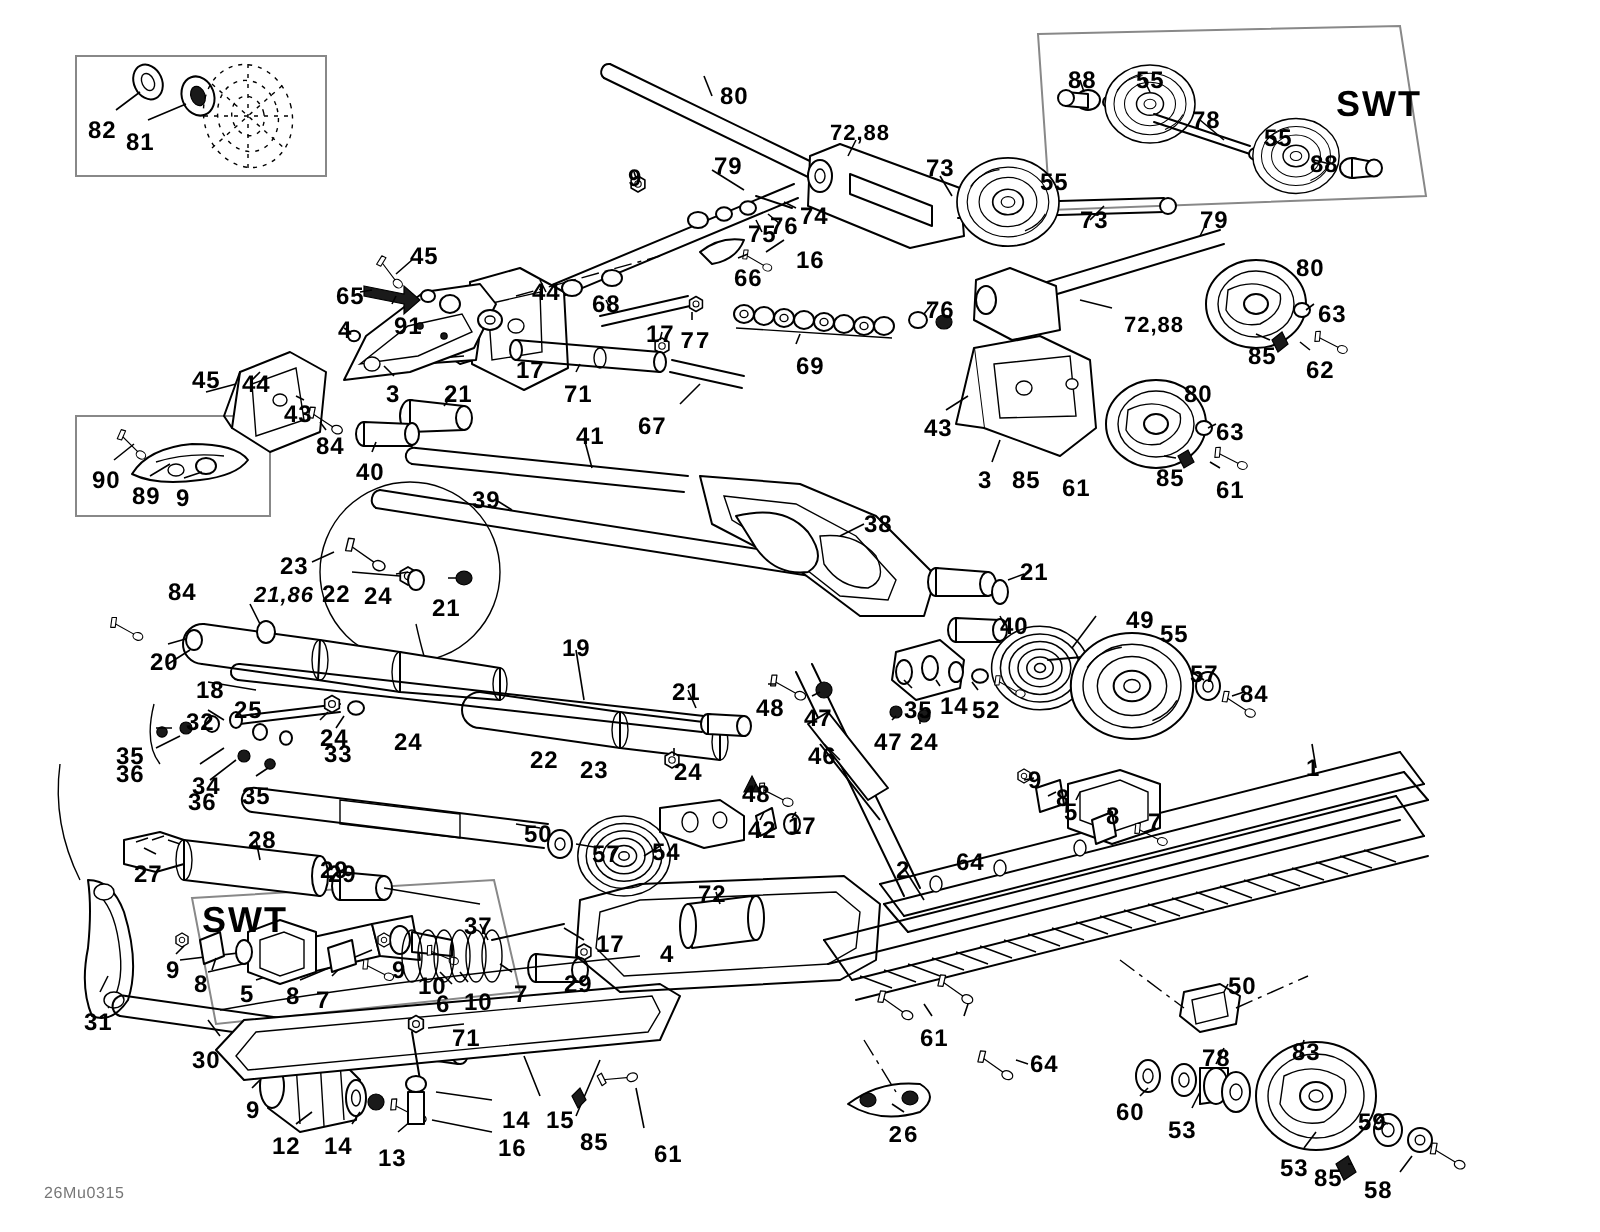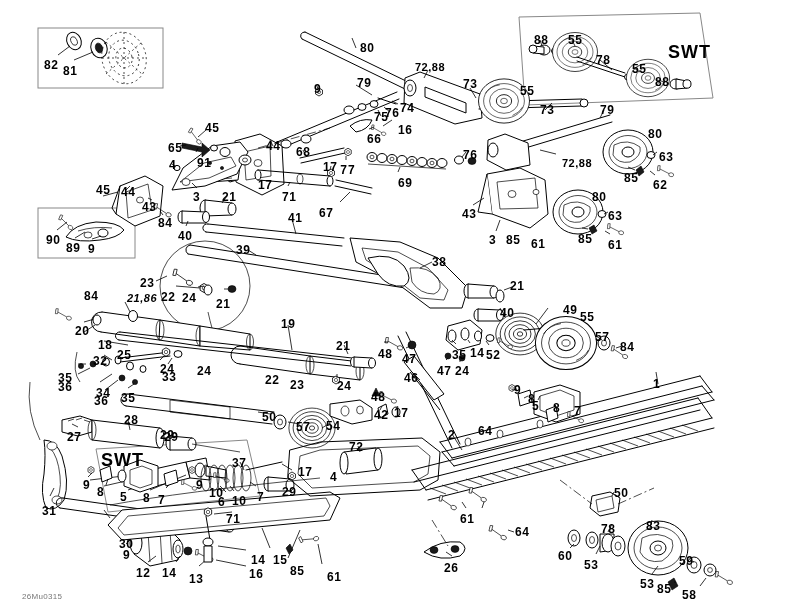--- a/index.html
+++ b/index.html
@@ -812,21 +812,21 @@
       <div class="lbl" style="left: 653px; top: 377px;">1</div>
       <div class="lbl" style="left: 478px; top: 424px;">64</div>
       <div class="lbl" style="left: 124px; top: 413px;">28</div>
       <div class="lbl" style="left: 67px; top: 430px;">27</div>
       <div class="lbl" style="left: 160px; top: 428px;">29</div>
       <div class="lbl" style="left: 164px; top: 430px;">29</div>
       <div class="lbl" style="left: 232px; top: 456px;">37</div>
       <div class="lbl" style="left: 298px; top: 465px;">17</div>
       <div class="lbl" style="left: 330px; top: 470px;">4</div>
       <div class="lbl" style="left: 42px; top: 504px;">31</div>
-      <div class="lbl" style="left: 96px; top: 537px; margin-left: 23px;">30</div>
+      <div class="lbl" style="left: 96px; top: 523px;">30</div>
       <div class="lbl" style="left: 83px; top: 478px;">9</div>
       <div class="lbl" style="left: 97px; top: 485px;">8</div>
       <div class="lbl" style="left: 120px; top: 490px;">5</div>
       <div class="lbl" style="left: 143px; top: 491px;">8</div>
       <div class="lbl" style="left: 158px; top: 493px;">7</div>
       <div class="lbl" style="left: 196px; top: 478px;">9</div>
       <div class="lbl" style="left: 209px; top: 486px;">10</div>
       <div class="lbl" style="left: 218px; top: 495px;">6</div>
       <div class="lbl" style="left: 232px; top: 494px;">10</div>
       <div class="lbl" style="left: 257px; top: 490px;">7</div>
@@ -836,21 +836,21 @@
       <div class="lbl" style="left: 136px; top: 566px;">12</div>
       <div class="lbl" style="left: 162px; top: 566px;">14</div>
       <div class="lbl" style="left: 189px; top: 572px;">13</div>
       <div class="lbl" style="left: 251px; top: 553px;">14</div>
       <div class="lbl" style="left: 273px; top: 553px;">15</div>
       <div class="lbl" style="left: 249px; top: 567px;">16</div>
       <div class="lbl" style="left: 290px; top: 564px;">85</div>
       <div class="lbl" style="left: 327px; top: 570px;">61</div>
       <div class="lbl" style="left: 460px; top: 512px;">61</div>
       <div class="lbl" style="left: 515px; top: 525px;">64</div>
-      <div class="lbl" style="left: 444px; top: 561px;">26</div>
+      <div class="lbl" style="left: 444px; top: 561px; font-family: Liberation Mono, monospace;">26</div>
       <div class="lbl" style="left: 614px; top: 486px;">50</div>
       <div class="lbl" style="left: 601px; top: 522px;">78</div>
       <div class="lbl" style="left: 646px; top: 519px;">83</div>
       <div class="lbl" style="left: 558px; top: 549px;">60</div>
       <div class="lbl" style="left: 584px; top: 558px;">53</div>
       <div class="lbl" style="left: 640px; top: 577px;">53</div>
       <div class="lbl" style="left: 657px; top: 582px;">85</div>
       <div class="lbl" style="left: 679px; top: 554px;">59</div>
       <div class="lbl" style="left: 682px; top: 588px;">58</div>
     </div>

